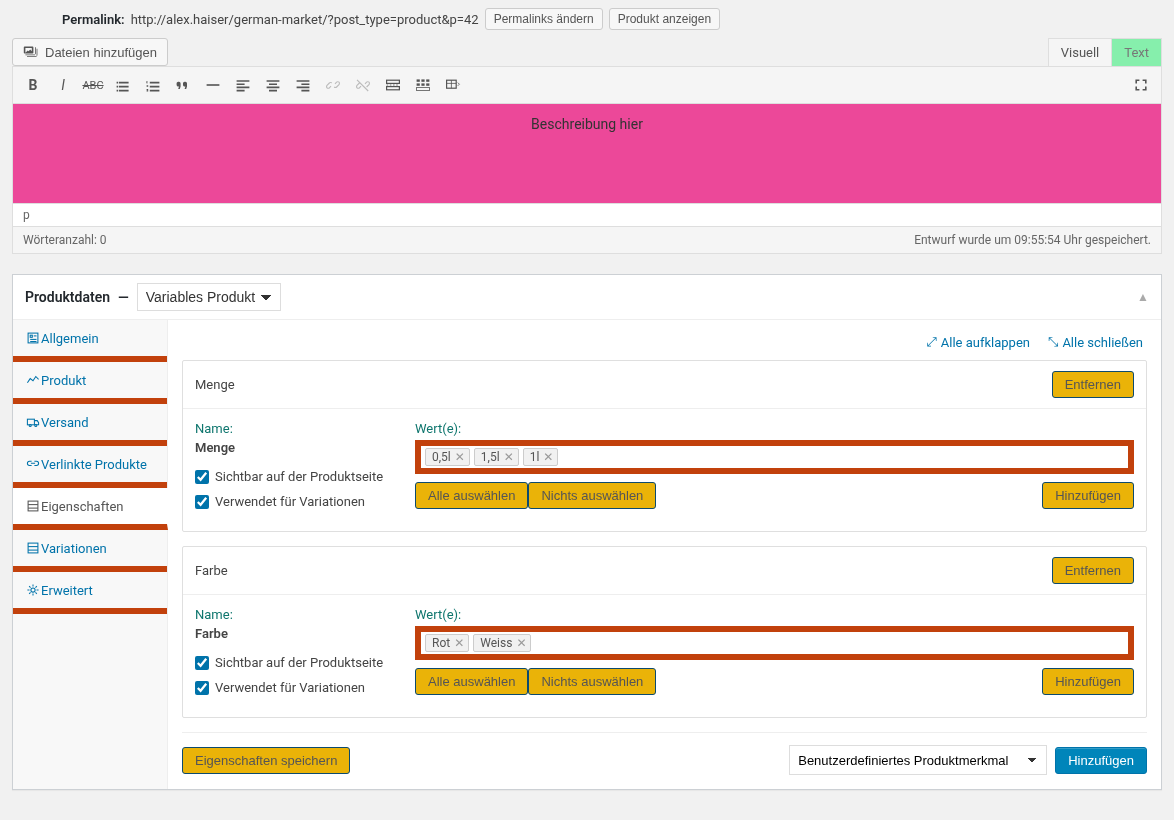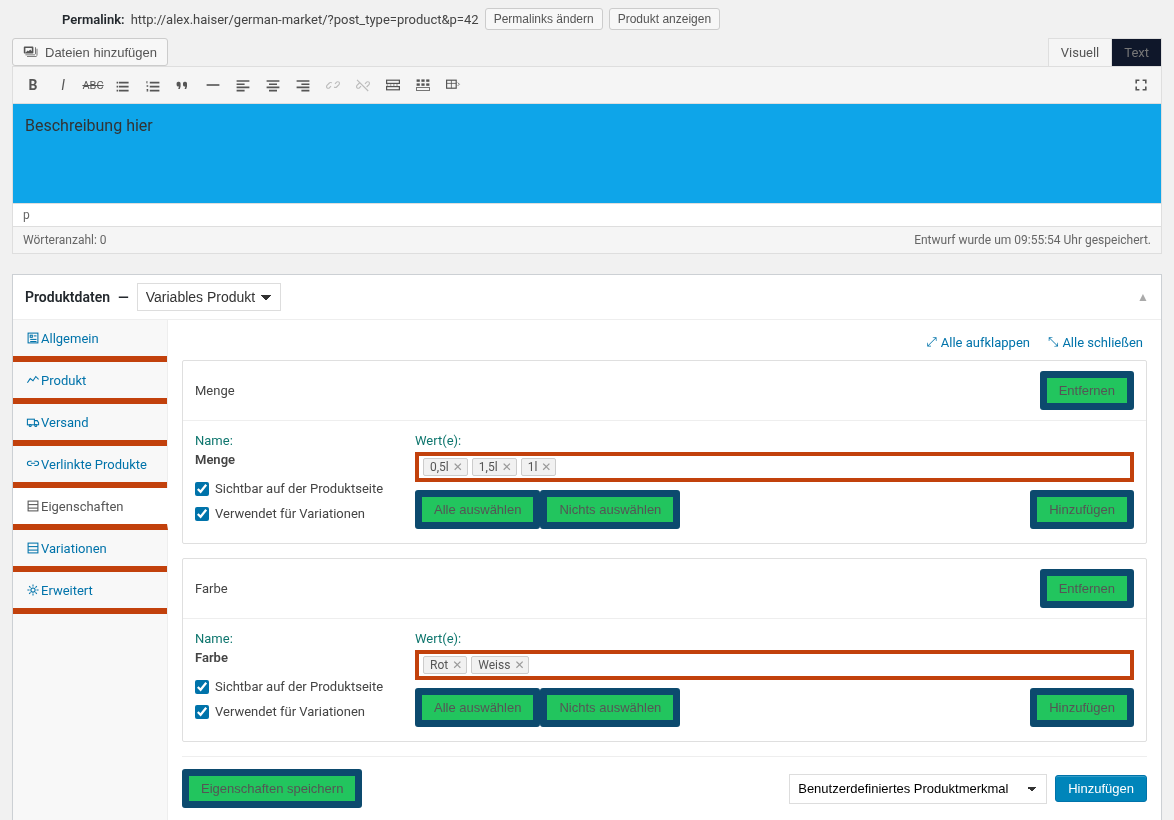--- a/index.html
+++ b/index.html
@@ -14,29 +14,29 @@
 .permalink-row { display: flex; align-items: center; gap: 6px; padding: 8px 14px; font-size: 13px; }
 .permalink-row .label { color: #23282d; font-weight: 600; padding-left: 48px; }
 .permalink-row .url { color: #444; }
 .btn-small { background: #f7f7f7; border: 1px solid #ccc; border-radius: 3px; padding: 3px 8px; font-size: 12px; color: #555; cursor: pointer; }
 
 
 .editor-wrap { margin: 0 12px; }
 .media-row { display: flex; justify-content: space-between; align-items: center; margin-bottom: 0; }
 .media-btn { display: inline-flex; align-items: center; gap: 6px; background: #f7f7f7; border: 1px solid #ccc; border-radius: 3px; padding: 5px 10px; font-size: 13px; color: #555; cursor: pointer; }
 .editor-tabs { display: flex; }
-.editor-tab { padding: 6px 12px; border: 1px solid #dedede; border-bottom: none; background: #0f172a; color: #777; font-size: 13px; cursor: pointer; margin-left: -1px; }
+.editor-tab { padding: 6px 12px; border: 1px solid #dedede; border-bottom: none; background: #86efac; color: #777; font-size: 13px; cursor: pointer; margin-left: -1px; }
 .editor-tab.active { background: #f5f5f5; color: #555; border-color: #dedede; }
 
 .toolbar { display: flex; align-items: center; background: #f5f5f5; border: 1px solid #dedede; padding: 4px 6px; gap: 2px; position: relative; }
 .tb-btn { width: 28px; height: 28px; display: flex; align-items: center; justify-content: center; color: #555; cursor: pointer; border-radius: 2px; font-size: 14px; }
 .tb-btn.muted { color: #bbb; }
 .tb-expand { position: absolute; right: 6px; }
 
-.editor-body { background: #0ea5e9; border: 1px solid #dedede; border-top: none; min-height: 100px; padding: 12px; font-size: 16px; color: #333; }
+.editor-body { background: #ec4899; border: 1px solid #dedede; border-top: none; min-height: 100px; padding: 12px; font-size: 14px; color: #333; text-align: center; }
 .editor-path { background: #fff; border: 1px solid #dedede; border-top: none; padding: 4px 10px; font-size: 12px; color: #666; }
 .editor-status { display: flex; justify-content: space-between; background: #f5f5f5; border: 1px solid #dedede; border-top: none; padding: 6px 10px; font-size: 12px; color: #666; }
 
 
 .postbox { margin: 20px 12px 12px 12px; background: #fff; border: 1px solid #ccd0d4; box-shadow: 0 1px 1px rgba(0,0,0,.04); }
 .postbox-header { display: flex; align-items: center; justify-content: space-between; border-bottom: 1px solid #eee; padding: 8px 12px; }
 .postbox-header h2 { font-size: 14px; font-weight: 600; color: #23282d; display: flex; align-items: center; gap: 8px; }
 .type-select { border: 1px solid #ddd; background: #fff; font-size: 14px; padding: 3px 24px 3px 8px; height: 28px; color: #333; appearance: none; -webkit-appearance: none; background-image: linear-gradient(45deg, transparent 50%, #333 50%), linear-gradient(135deg, #333 50%, transparent 50%); background-position: calc(100% - 14px) 11px, calc(100% - 9px) 11px; background-size: 5px 5px, 5px 5px; background-repeat: no-repeat; }
 .collapse-handle { color: #aaa; font-size: 12px; cursor: pointer; }
 
@@ -47,32 +47,32 @@
 .tab-icon { width: 16px; height: 16px; color: #0073aa; display: flex; align-items: center; justify-content: center; flex-shrink: 0; }
 .tab.active .tab-icon { color: #555; }
 
 .content { flex: 1; padding: 10px 14px 14px 14px; }
 .top-links { display: flex; justify-content: flex-end; gap: 18px; padding: 4px 4px 10px 4px; font-size: 13px; }
 .top-links a { color: #0073aa; text-decoration: none; display: inline-flex; align-items: center; gap: 4px; cursor: pointer; }
 
 .attr-box { border: 1px solid #dfdfdf; border-radius: 2px; margin-bottom: 14px; }
 .attr-head { display: flex; justify-content: space-between; align-items: center; padding: 10px 12px; border-bottom: 1px solid #eee; }
 .attr-title { font-size: 13px; color: #444; }
-.btn { background: #22c55e; border: 7px solid #0c4a6e; border-radius: 3px; padding: 5px 12px; font-size: 13px; color: #555; cursor: pointer; }
+.btn { background: #eab308; border: 1px solid #0c4a6e; border-radius: 3px; padding: 5px 12px; font-size: 13px; color: #555; cursor: pointer; }
 .btn-primary { background: #0085ba; border: 1px solid #0073aa; color: #fff; box-shadow: inset 0 1px 0 rgba(255,255,255,.2); }
 
 .attr-body { display: flex; padding: 12px; gap: 20px; }
 .attr-left { width: 200px; }
 .fld-label { font-size: 13px; color: #0f766e; margin-bottom: 4px; }
 .fld-name { font-size: 13px; font-weight: 600; color: #444; margin-bottom: 14px; }
 .chk-row { display: flex; align-items: center; gap: 6px; margin-bottom: 10px; font-size: 13px; color: #444; }
 .chk-row input { width: 14px; height: 14px; accent-color: #0073aa; }
 
 .attr-right { flex: 1; }
-.tag-input { border: 4px solid #c2410c; min-height: 28px; padding: 2px 4px; display: flex; flex-wrap: wrap; gap: 4px; align-items: center; margin-bottom: 8px; }
+.tag-input { border: 6px solid #c2410c; min-height: 28px; padding: 2px 4px; display: flex; flex-wrap: wrap; gap: 4px; align-items: center; margin-bottom: 8px; }
 .tag { display: inline-flex; align-items: center; gap: 4px; background: #f1f1f1; border: 1px solid #ccc; border-radius: 2px; padding: 1px 4px 1px 6px; font-size: 12px; color: #555; }
 .tag-x { color: #999; cursor: pointer; font-size: 12px; }
 .attr-actions { display: flex; justify-content: space-between; align-items: center; }
 .attr-actions-left { display: flex; }
 
 .bottom-bar { display: flex; justify-content: space-between; align-items: center; padding-top: 12px; border-top: 1px solid #eee; margin-top: 4px; }
 .bottom-right { display: flex; align-items: center; gap: 8px; }
 .attr-select { border: 1px solid #ddd; font-size: 13px; padding: 4px 24px 4px 8px; height: 30px; appearance: none; background: #fff; background-image: linear-gradient(45deg, transparent 50%, #333 50%), linear-gradient(135deg, #333 50%, transparent 50%); background-position: calc(100% - 14px) 12px, calc(100% - 9px) 12px; background-size: 5px 5px, 5px 5px; background-repeat: no-repeat; min-width: 258px; }
 
 svg { display: block; }

